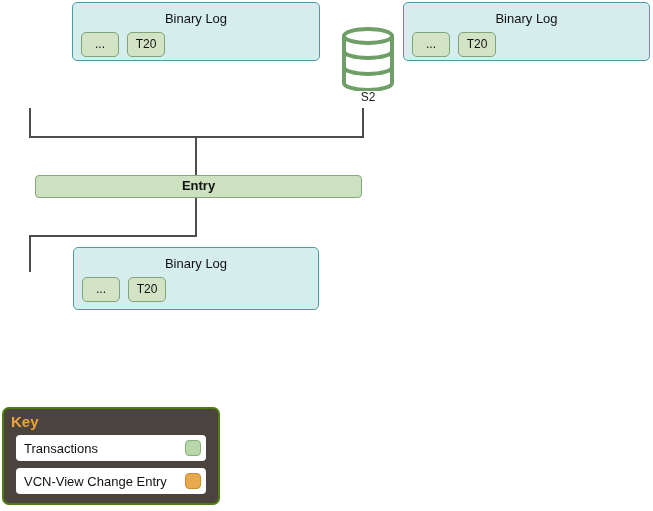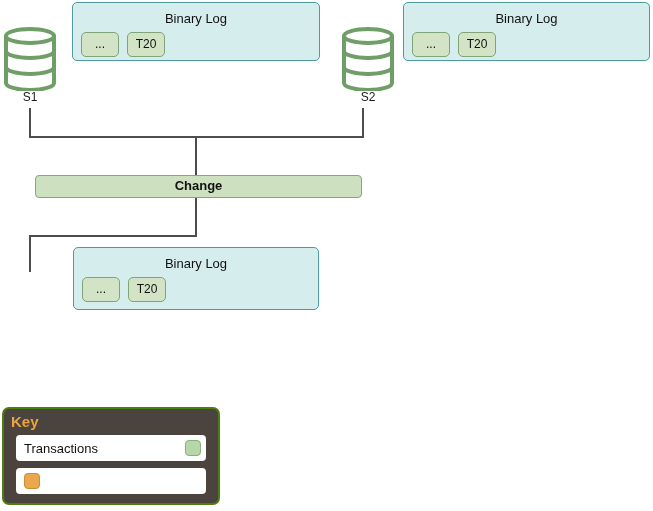--- a/index.html
+++ b/index.html
@@ -65,31 +65,20 @@
   #key-row-2 { top:59px; }
   .swatch { width:16px; height:16px; border-radius:4px; border:1px solid; box-sizing:border-box; }
 
   .db-icon { display:block; }
 </style>
 </head>
 <body>
 
 <div class="canvas">
 
-  <div class="server" id="server-s1">
-    <svg class="db-icon" width="56" height="64" viewBox="0 0 56 64">
-      <g stroke="#6f9f67" stroke-width="4" fill="none" stroke-linecap="round">
-        <path d="M4,9 V56 a24,7 0 0 0 48,0 V9"></path>
-        <path d="M4,24 a24,7 0 0 0 48,0"></path>
-        <path d="M4,40 a24,7 0 0 0 48,0"></path>
-        <ellipse cx="28" cy="9" rx="24" ry="7" fill="#ffffff"></ellipse>
-      </g>
-    </svg>
-    <div class="server-label">S1</div>
-  </div>
 
   <div class="server" id="server-s2">
     <svg class="db-icon" width="56" height="64" viewBox="0 0 56 64">
       <g stroke="#6f9f67" stroke-width="4" fill="none" stroke-linecap="round">
         <path d="M4,9 V56 a24,7 0 0 0 48,0 V9"></path>
         <path d="M4,24 a24,7 0 0 0 48,0"></path>
         <path d="M4,40 a24,7 0 0 0 48,0"></path>
         <ellipse cx="28" cy="9" rx="24" ry="7" fill="#ffffff"></ellipse>
       </g>
     </svg>
@@ -122,26 +111,27 @@
   </div>
 
   <div class="line" id="line-s1-down"></div>
   <div class="line" id="line-top-h"></div>
   <div class="line" id="line-s2-down"></div>
   <div class="line" id="line-mid-up"></div>
   <div class="line" id="line-mid-down"></div>
   <div class="line" id="line-bot-h"></div>
   <div class="line" id="line-s3-down"></div>
 
-  <div class="group-box">Change</div>
+  <div class="group-box">Entry</div>
 
   <div class="key">
     <div class="key-title">Key</div>
     <div class="key-row" id="key-row-1">
       <span>Transactions</span>
       <span class="swatch" style="background: rgb(183, 215, 168); border-color: rgb(135, 176, 124);"></span>
     </div>
     <div class="key-row" id="key-row-2">
+      <span>VCN-View Change Entry</span>
       <span class="swatch" style="background: rgb(233, 168, 77); border-color: rgb(204, 140, 48);"></span>
     </div>
   </div>
 
 </div>
 
 </body></html>

